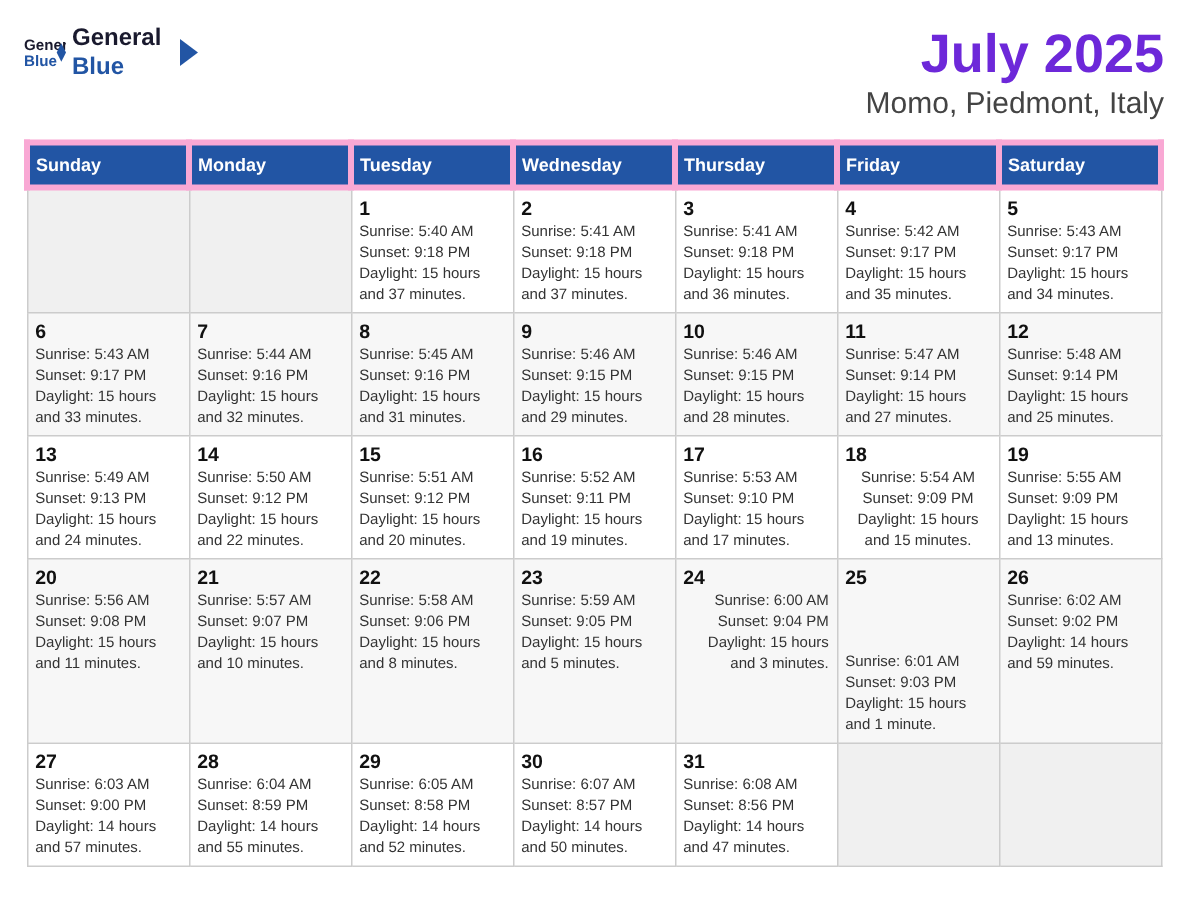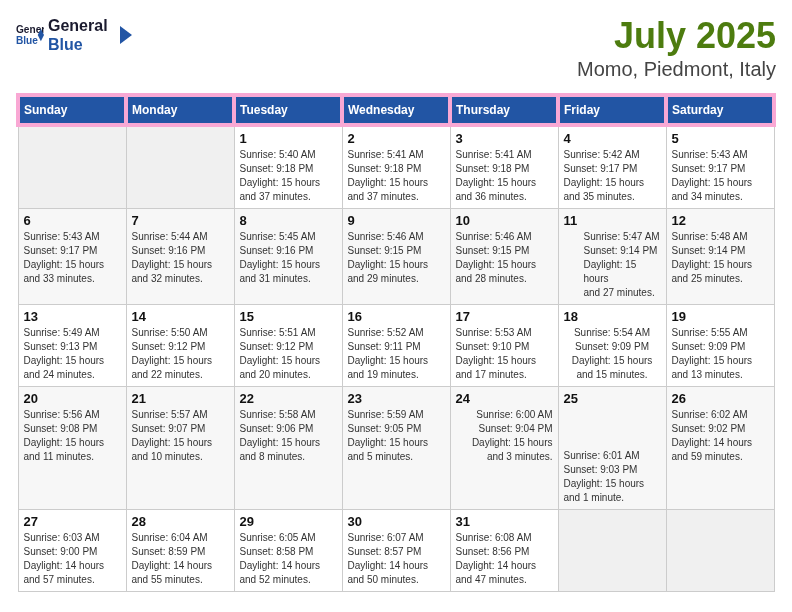--- a/index.html
+++ b/index.html
@@ -24,21 +24,21 @@
     .logo-icon {
       width: 28px;
       height: 28px;
     }
     .title-block {
       text-align: right;
     }
     .month-title {
       font-size: 36px;
       font-weight: bold;
-      color: #4d7c0f;
+      color: #6d28d9;
       line-height: 1.1;
     }
     .location {
       font-size: 20px;
       color: #444;
       margin-top: 2px;
     }
     .calendar {
       width: 100%;
       border-collapse: collapse;
@@ -189,21 +189,21 @@
         </td>
         <td>
           <span class="day-number">10</span>
           <div class="day-info" style="white-space: pre-line;">Sunrise: 5:46 AM
 Sunset: 9:15 PM
 Daylight: 15 hours
 and 28 minutes.</div>
         </td>
         <td>
           <span class="day-number">11</span>
-          <div class="day-info" style="white-space: pre-line; margin-left: 20px;">Sunrise: 5:47 AM
+          <div class="day-info" style="white-space: pre-line;">Sunrise: 5:47 AM
 Sunset: 9:14 PM
 Daylight: 15 hours
 and 27 minutes.</div>
         </td>
         <td>
           <span class="day-number">12</span>
           <div class="day-info" style="white-space: pre-line;">Sunrise: 5:48 AM
 Sunset: 9:14 PM
 Daylight: 15 hours
 and 25 minutes.</div>

